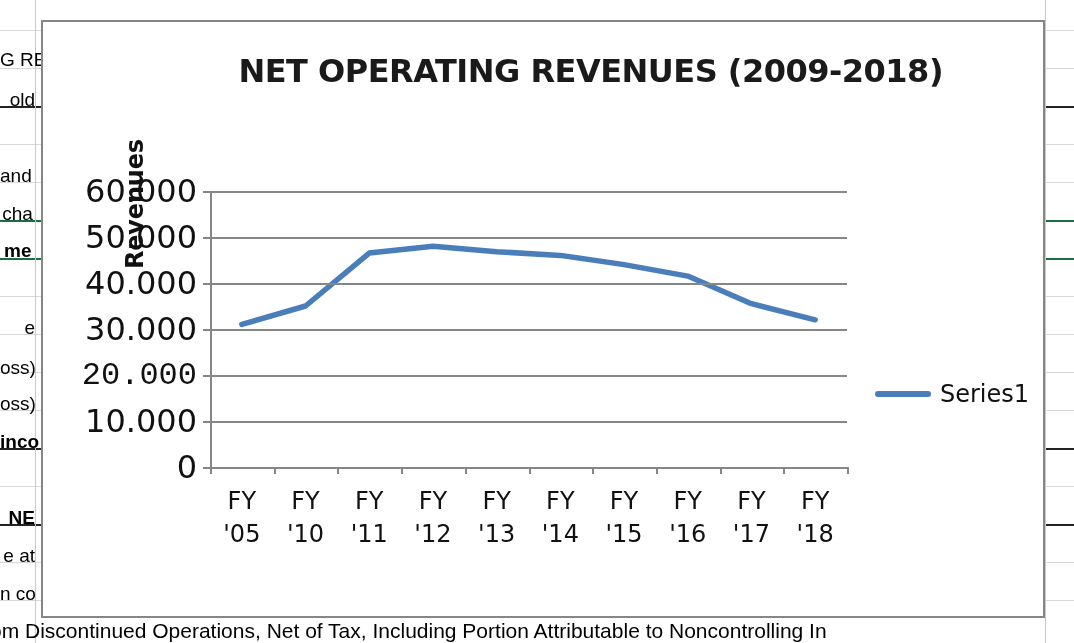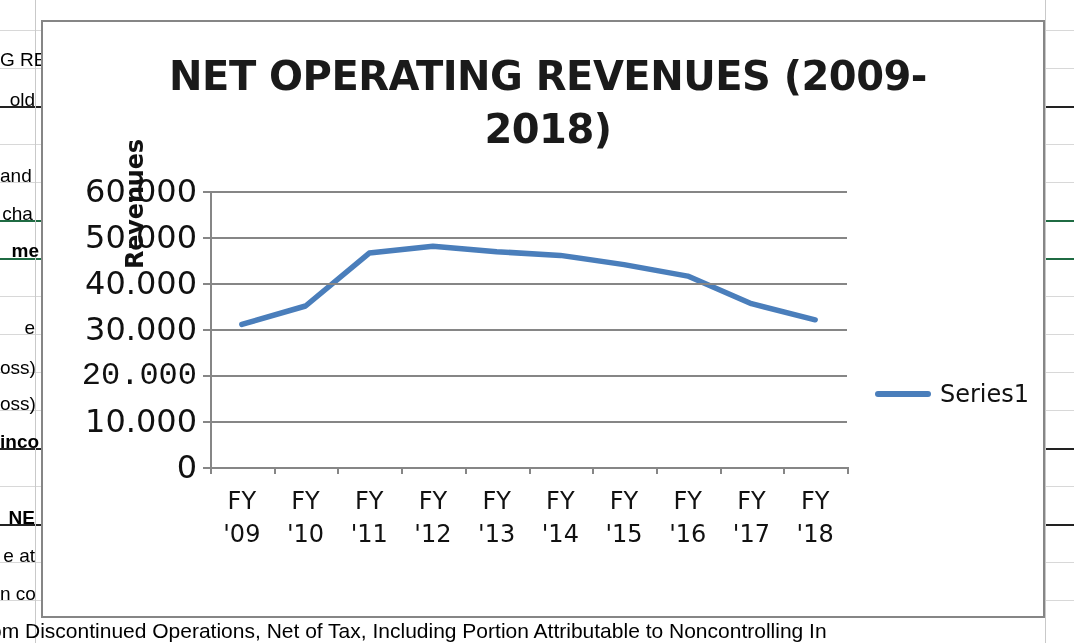--- a/index.html
+++ b/index.html
@@ -71,24 +71,24 @@
     background: #ffffff;
     border: 2px solid #868686;
     box-sizing: border-box;
   }
 
   #chart-title {
     position: absolute;
     left: 110px;
     top: 28px;
     width: 790px;
-    text-align: center;
+    text-align: right;
     font-family: "DejaVu Sans", sans-serif;
     font-weight: bold;
-    font-size: 40px;
+    font-size: 32px;
     line-height: 1.33;
     color: #1a1a1a;
     letter-spacing: -0.5px;
   }
 
   
   #plot {
     position: absolute;
     left: 167px;      
     top: 169px;       
@@ -216,21 +216,21 @@
     <div class="sheet-row " style="top: 486px;"></div>
     <div class="sheet-row dark" style="top: 524px;"></div>
     <div class="sheet-row " style="top: 562px;"></div>
     <div class="sheet-row " style="top: 600px;"></div>
     <div class="sheet-colline" style="left: 35px;"></div>
     <div class="sheet-colline" style="left: 1045px;"></div>
     <div class="sheet-label" style="top: 50px; left: 0px; width: 35px; text-align: right; overflow: visible;">G RE</div>
     <div class="sheet-label" style="top: 90px; left: 0px; width: 35px; text-align: right; overflow: visible;">old</div>
     <div class="sheet-label" style="top: 166px; left: 0px; width: 35px; text-align: left; overflow: visible;">and</div>
     <div class="sheet-label" style="top: 204px; left: 0px; width: 35px; text-align: center; overflow: visible;">cha</div>
-    <div class="sheet-label bold" style="top: 241px; left: 4px; width: 35px; text-align: right; overflow: visible;">me</div>
+    <div class="sheet-label bold" style="top: 241px; left: 4px; width: 35px; overflow: visible;">me</div>
     <div class="sheet-label" style="top: 318px; left: 0px; width: 35px; text-align: right; overflow: visible;">e</div>
     <div class="sheet-label" style="top: 358px; left: 0px; width: 35px; text-align: right; overflow: visible;">oss)</div>
     <div class="sheet-label" style="top: 394px; left: 0px; width: 35px; text-align: right; overflow: visible;">oss)</div>
     <div class="sheet-label bold" style="top: 432px; left: 0px; width: 35px; text-align: right; overflow: visible;">inco</div>
     <div class="sheet-label bold" style="top: 508px; left: 0px; width: 35px; text-align: right; overflow: visible;">NE</div>
     <div class="sheet-label" style="top: 546px; left: 0px; width: 35px; text-align: right; overflow: visible;">e at</div>
     <div class="sheet-label" style="top: 584px; left: 0px; width: 35px; text-align: right; overflow: visible;">n co</div>
     <div class="sheet-bottom-text">om Discontinued Operations, Net of Tax, Including Portion Attributable to Noncontrolling In</div>
   </div>
 
@@ -262,21 +262,21 @@
       <div class="tickmark" style="top: 184px;"></div>
       <div class="ylabel-val" style="top: 184px; font-family: Liberation Mono, monospace;">20.000</div>
       <div class="gridline" style="top: 230px;"></div>
       <div class="tickmark" style="top: 230px;"></div>
       <div class="ylabel-val" style="top: 230px;">10.000</div>
       <div class="gridline" style="top: 276px;"></div>
       <div class="tickmark" style="top: 276px;"></div>
       <div class="ylabel-val" style="top: 276px;">0</div>
       <div class="xcat" style="left: 31.85px;">
         <div>FY</div>
-        <div>'09</div>
+        <div>'05</div>
       </div>
       <div class="xtickmark" style="left: 63.7px;"></div>
       <div class="xcat" style="left: 95.55px;">
         <div>FY</div>
         <div>'10</div>
       </div>
       <div class="xtickmark" style="left: 127.4px;"></div>
       <div class="xcat" style="left: 159.25px;">
         <div>FY</div>
         <div>'11</div>

